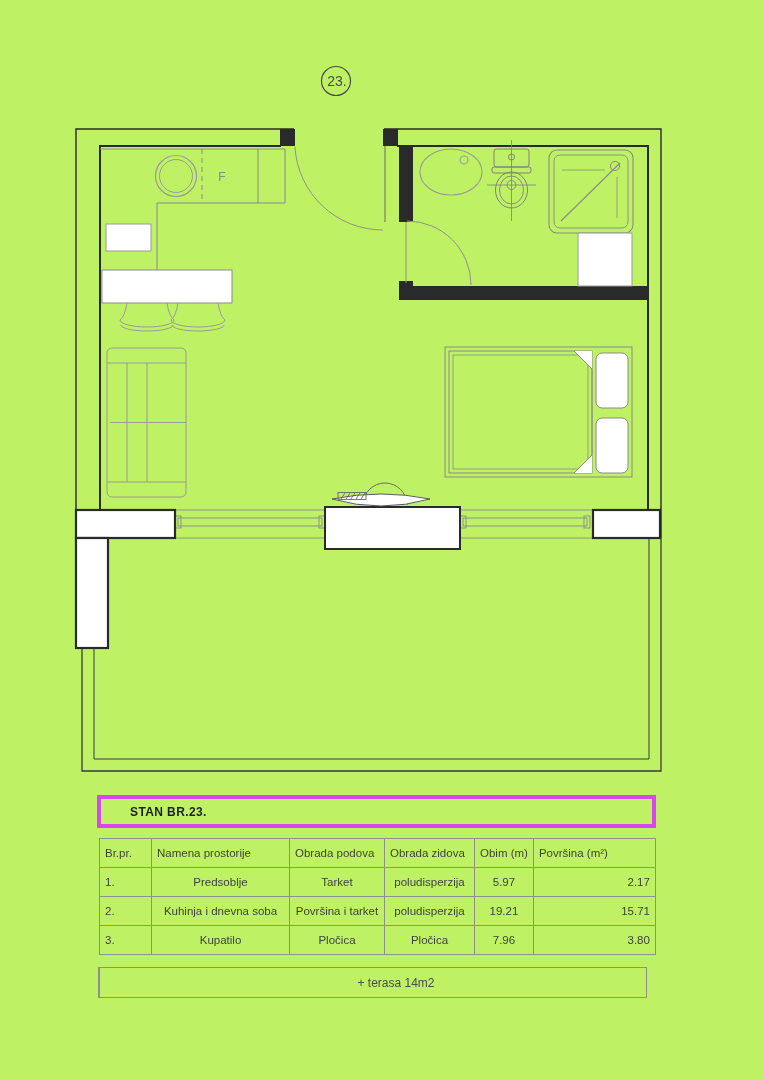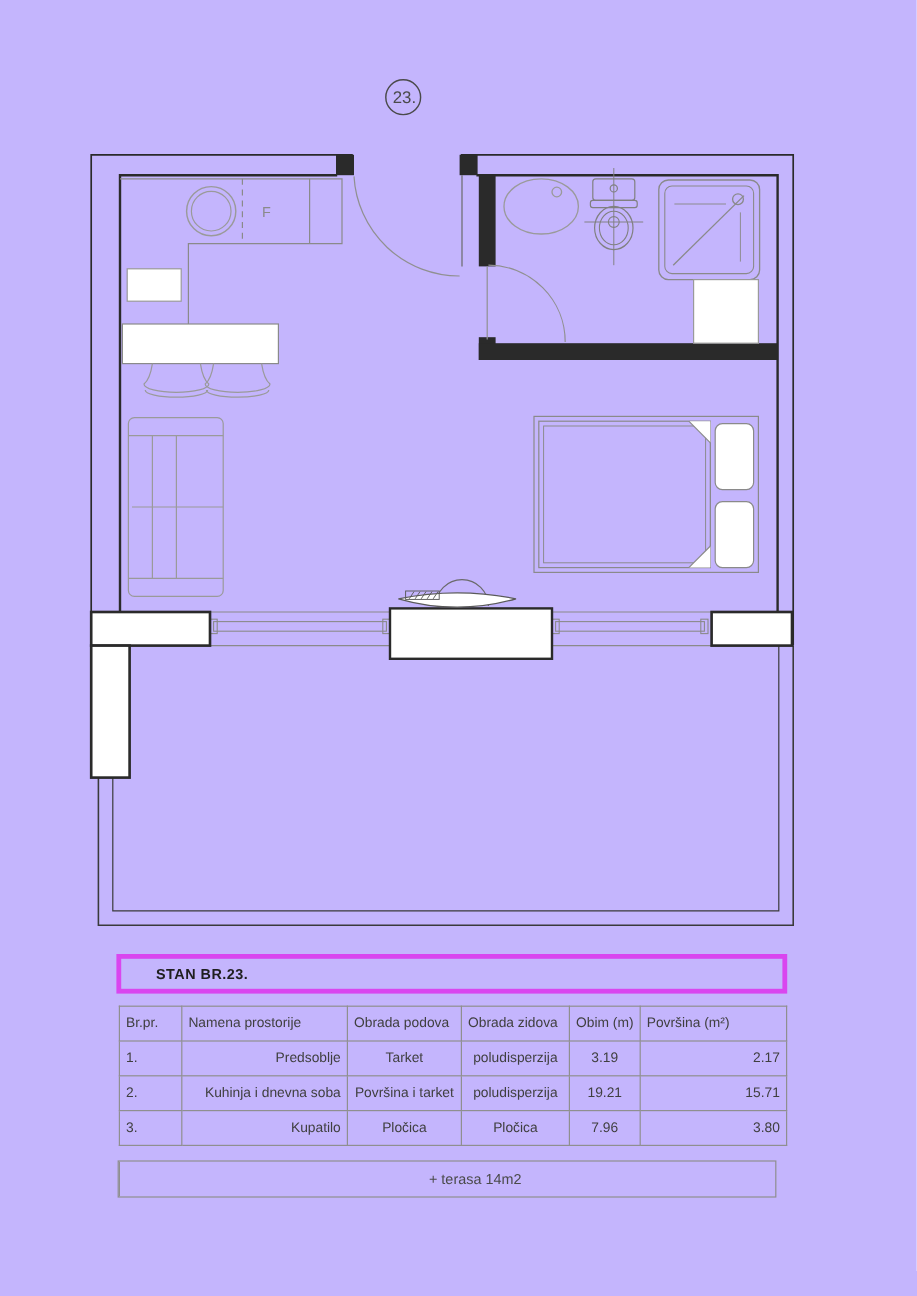--- a/index.html
+++ b/index.html
@@ -1,33 +1,33 @@
 <!DOCTYPE html>
 <html><head>
 <meta charset="utf-8">
 <style>
   html,body{margin:0;padding:0;background:#ffffff;}
   body{width:764px;height:1080px;position:relative;font-family:"Liberation Sans",sans-serif;color:#3f3f3f;}
-  .page{position:absolute;inset:0;background:#c4b5fd;text-decoration:underline;}
+  .page{position:absolute;inset:0;background:#bef264;text-decoration:underline;}
   svg text{font-family:"Liberation Sans",sans-serif;}
 
   
   .title-box{position:absolute;left:97px;top:795px;width:551px;height:25px;border:4px solid #d946ef;
     display:flex;align-items:center;}
   .title-box span{font-size:12px;font-weight:bold;color:#1f1f1f;padding-left:29px;letter-spacing:.4px;}
 
   
   table.spec{position:absolute;left:99px;top:838px;border-collapse:collapse;table-layout:fixed;
     font-size:11.5px;color:#3f3f3f;}
   table.spec th,table.spec td{border:1px solid #8f8f8f;height:28px;padding:0 5px;font-weight:normal;
     white-space:nowrap;overflow:hidden;}
   table.spec th{text-align:left;}
   table.spec td{height:28px;}
   td.c-br{text-align:left;}
-  td.c-name{text-align:right;}
+  td.c-name{text-align:center;}
   td.c-floor,td.c-wall{text-align:center;padding-right:8px;}
   td.c-obim{text-align:center;}
   td.c-area{text-align:right;padding-right:22px;}
 
   
   .total-box{position:absolute;left:98px;top:967px;width:547px;height:29px;border:1px solid #8f8f8f;
     display:flex;align-items:center;font-size:12px;}
   .total-left{flex:0 0 403px;display:flex;align-items:center;height:100%;}
   .total-label{font-weight:bold;color:#1f1f1f;padding-left:62px;letter-spacing:2px;word-spacing:8px;}
   .total-value{margin-left:auto;font-weight:bold;color:#1f1f1f;padding-right:10px;}
@@ -213,21 +213,21 @@
         <th>Obim (m)</th>
         <th>Površina (m²)</th>
       </tr>
     </thead>
     <tbody>
       <tr>
         <td class="c-br">1.</td>
         <td class="c-name">Predsoblje</td>
         <td class="c-floor">Tarket</td>
         <td class="c-wall">poludisperzija</td>
-        <td class="c-obim">3.19</td>
+        <td class="c-obim">5.97</td>
         <td class="c-area">2.17</td>
       </tr>
       <tr>
         <td class="c-br">2.</td>
         <td class="c-name">Kuhinja i dnevna soba</td>
         <td class="c-floor">Površina i tarket</td>
         <td class="c-wall">poludisperzija</td>
         <td class="c-obim">19.21</td>
         <td class="c-area">15.71</td>
       </tr>

